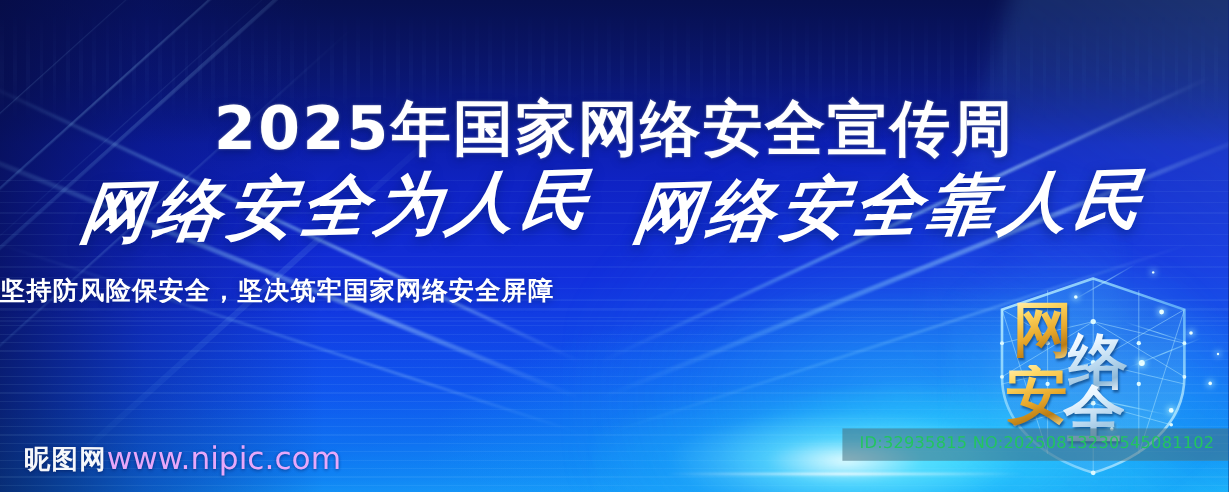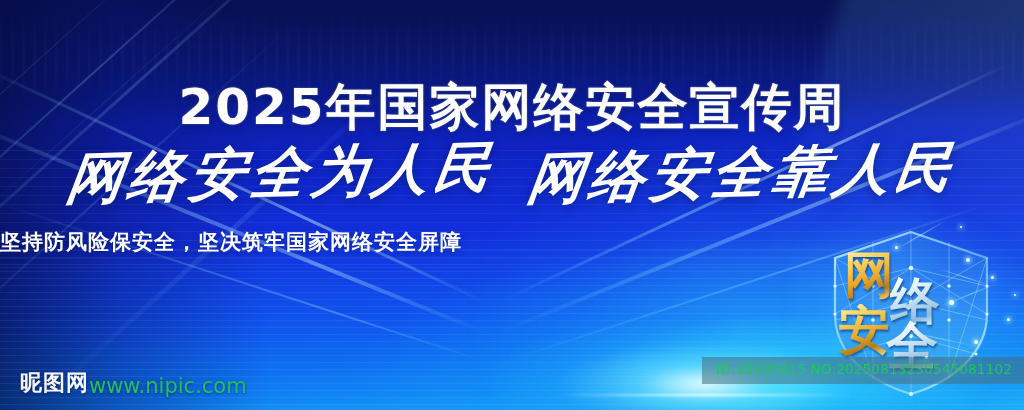--- a/index.html
+++ b/index.html
@@ -262,22 +262,22 @@
   }
   .wm-cn {
     font-size: 22px;
     font-weight: bold;
     color: #ffffff;
     font-family: "DejaVu Sans", "Liberation Sans", sans-serif;
     letter-spacing: 1px;
     text-shadow: 0 1px 3px rgba(0,20,80,0.6);
   }
   .wm-url {
-    font-size: 21px;
-    color: #22c55e;
+    font-size: 26px;
+    color: #f0abfc;
     font-family: "DejaVu Sans", "Liberation Sans", sans-serif;
     letter-spacing: 0px;
     text-shadow: 0 1px 3px rgba(0,20,80,0.6);
   }
 
   
   .id-bar {
     position: absolute;
     right: 0;
     bottom: 26px;

